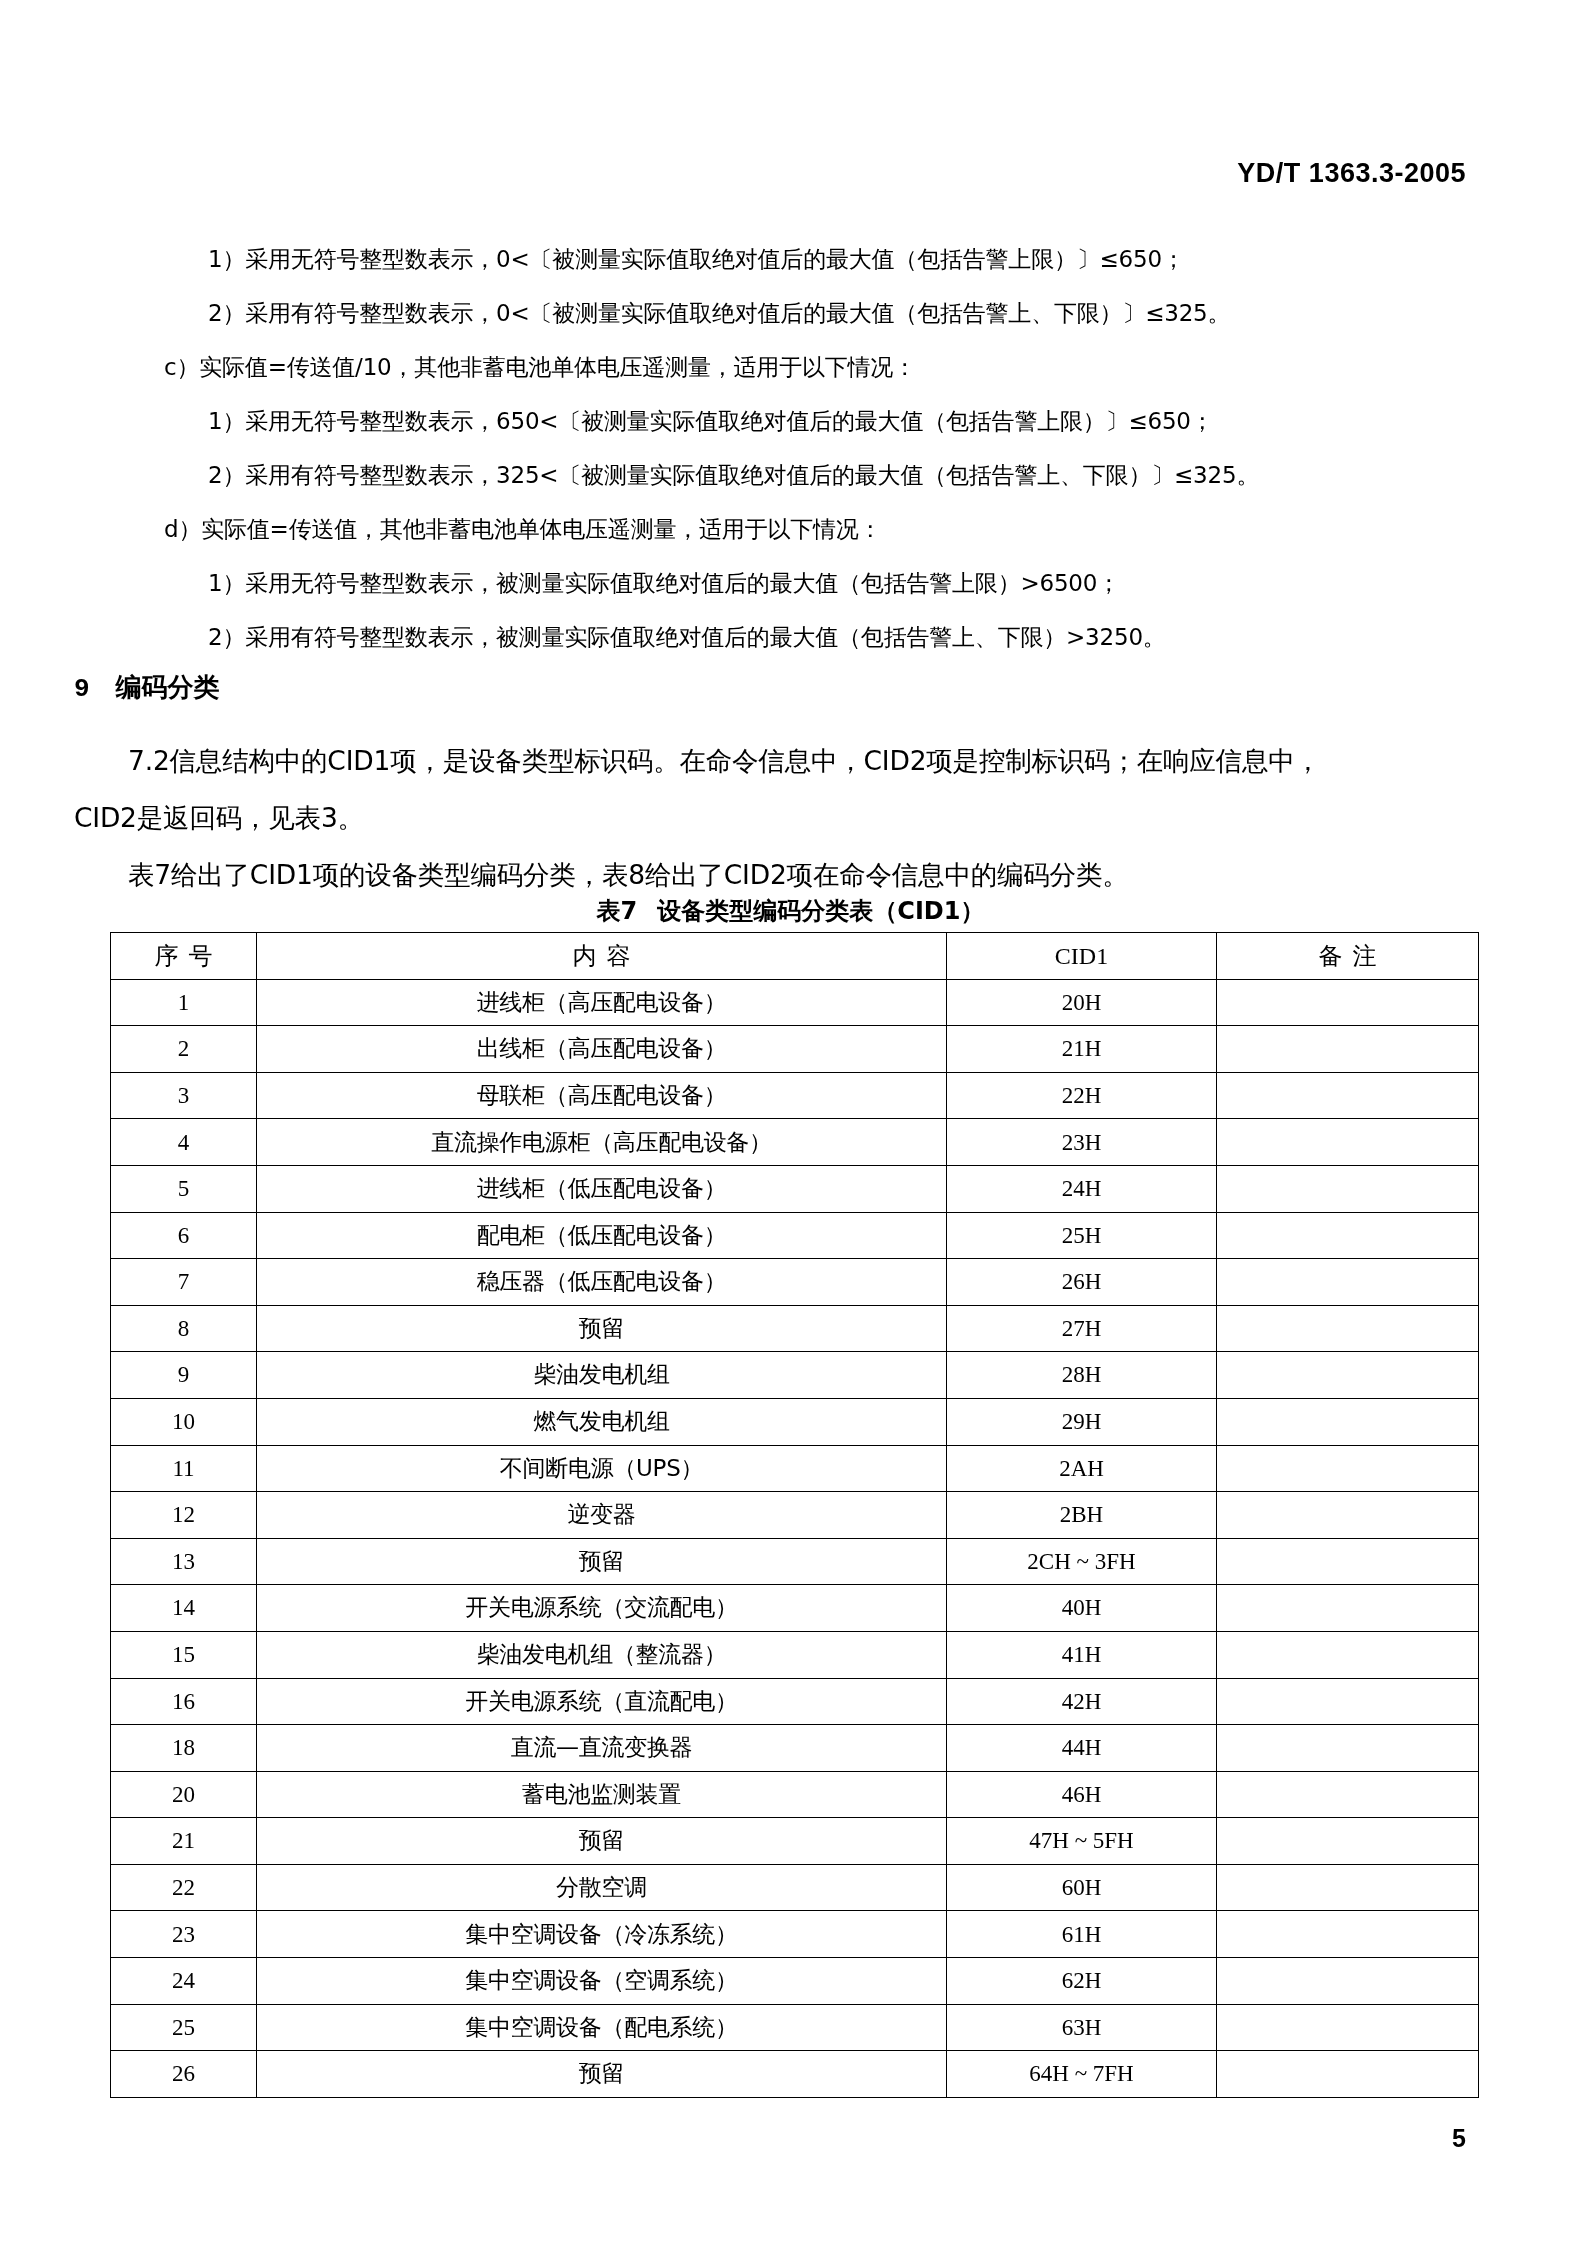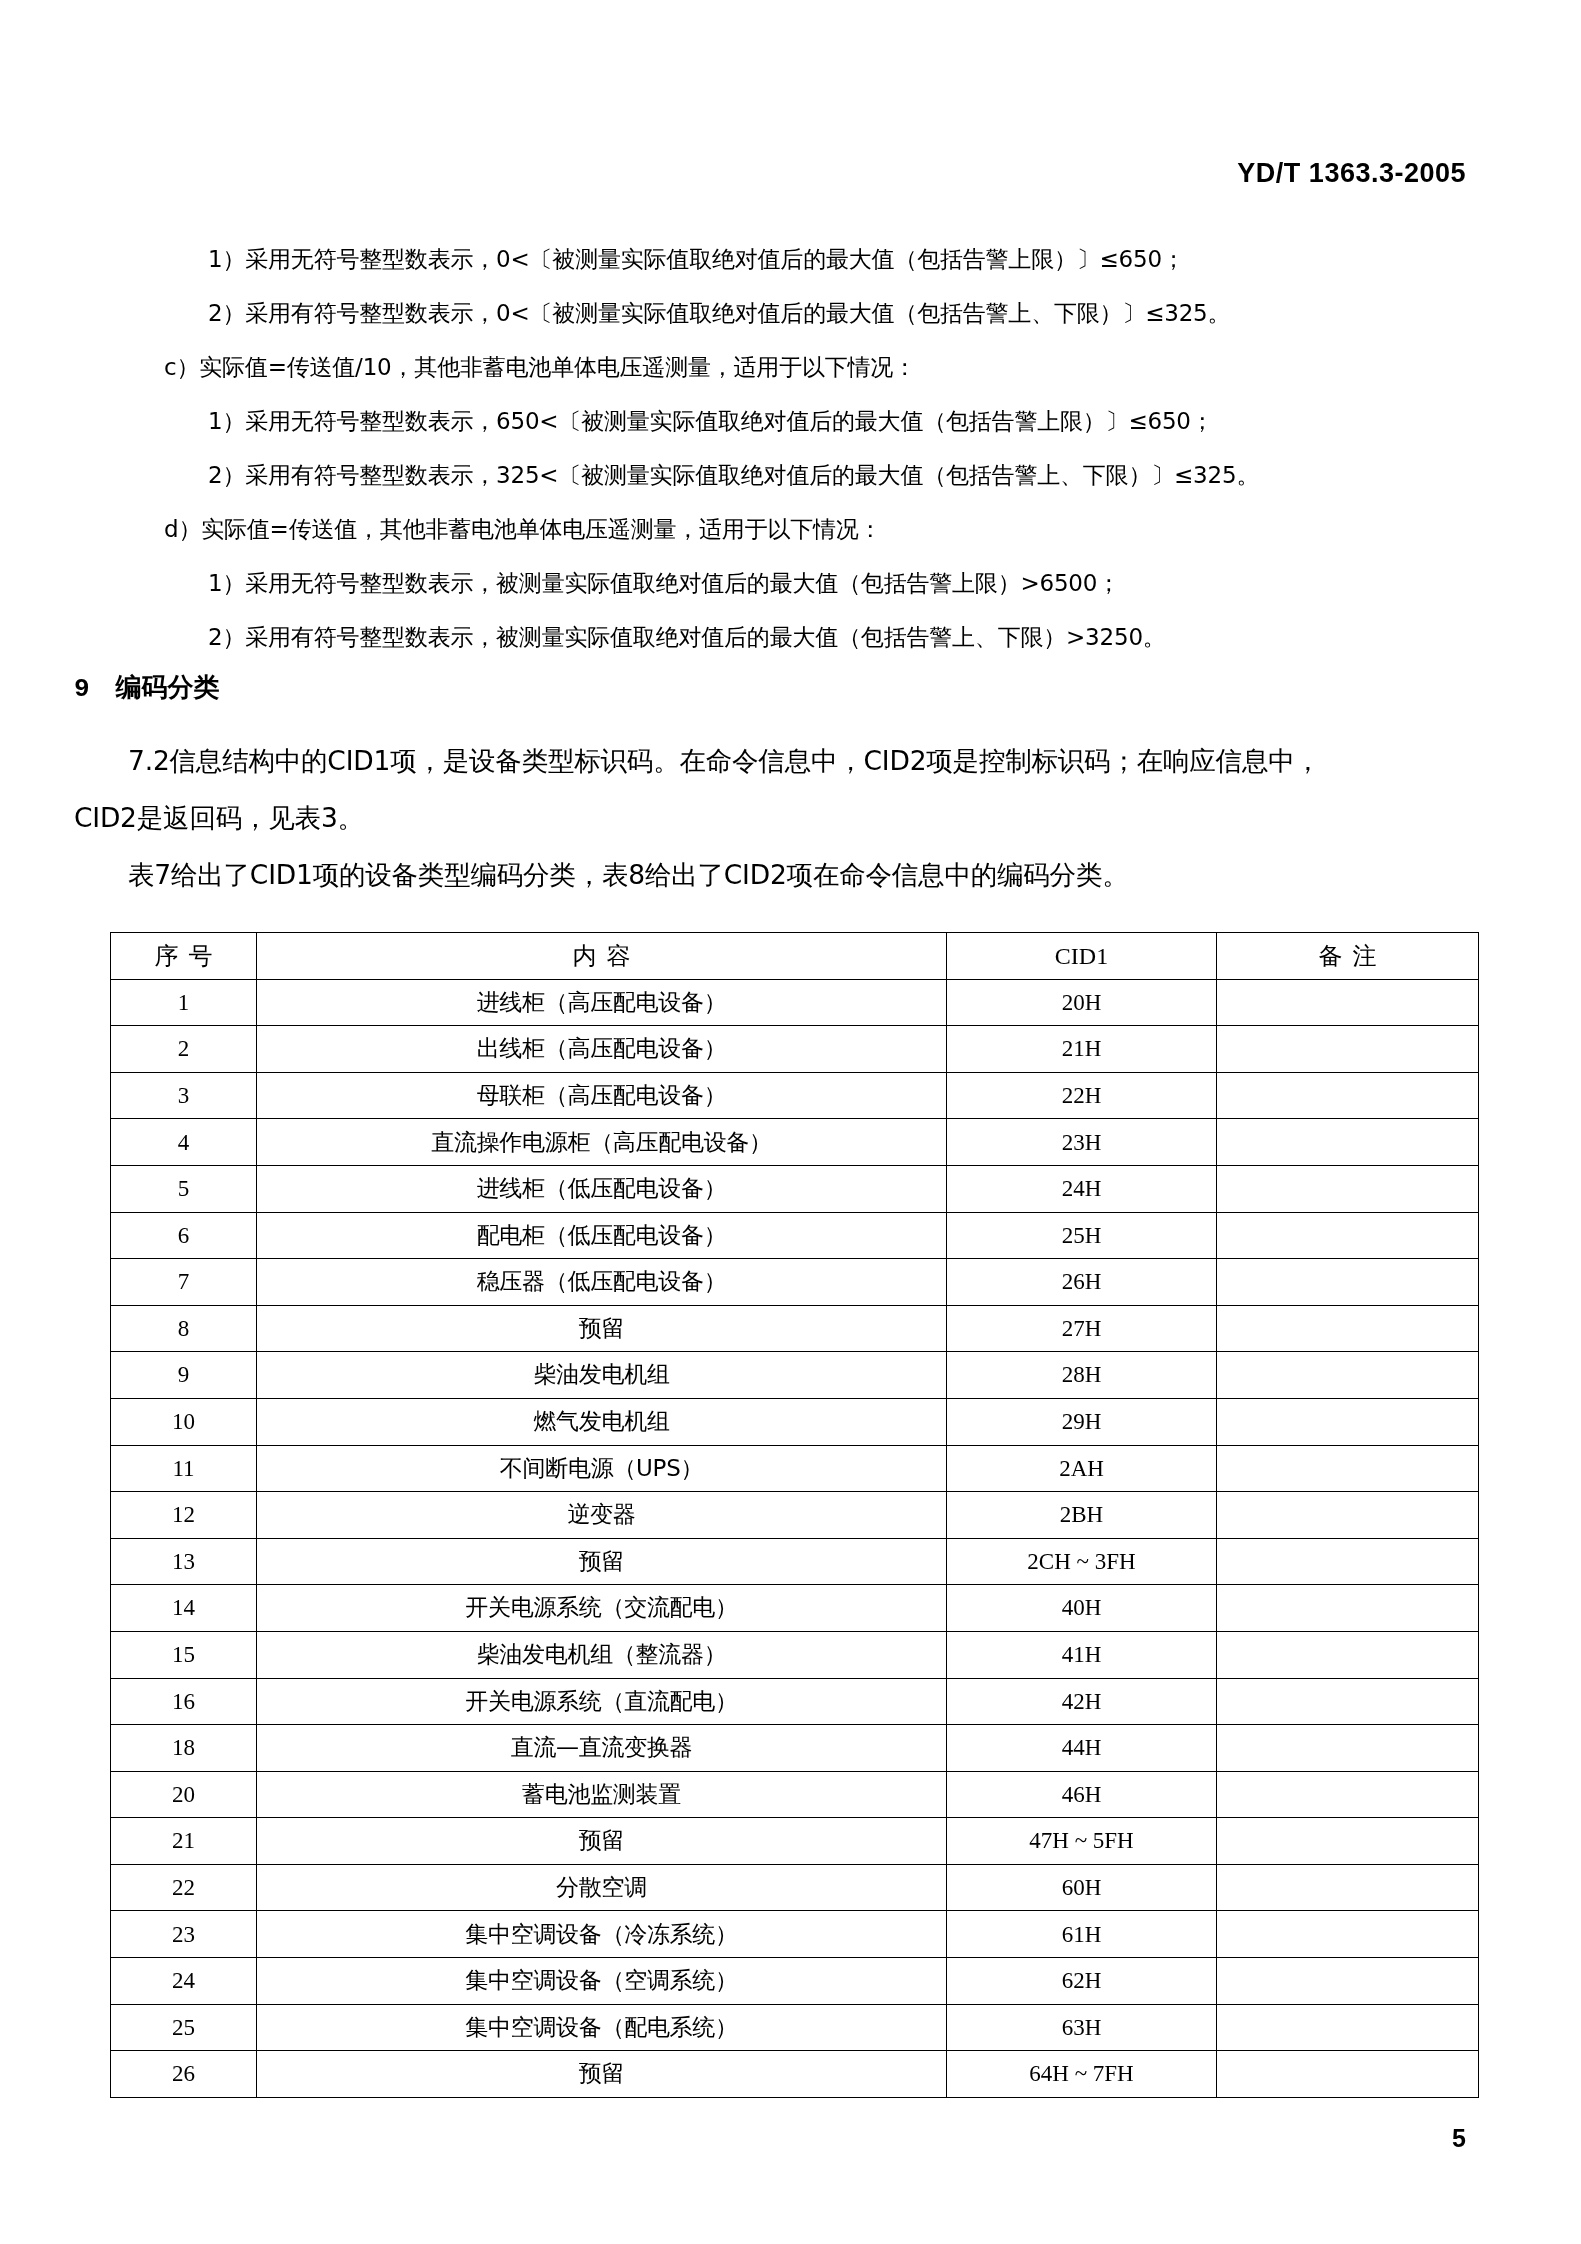--- a/index.html
+++ b/index.html
@@ -182,20 +182,23 @@
 
   <div class="prose" id="prose-1">
     <p class="indent">7.2信息结构中的CID1项，是设备类型标识码。在命令信息中，CID2项是控制标识码；在响应信息中，</p>
     <p>CID2是返回码，见表3。</p>
   </div>
 
   <div class="prose" id="prose-2">
     <p class="indent">表7给出了CID1项的设备类型编码分类，表8给出了CID2项在命令信息中的编码分类。</p>
   </div>
 
+  <div class="table-caption">
+    <span class="cap-num">表7</span><span>设备类型编码分类表（CID1）</span>
+  </div>
 
   <div class="tbl-wrap">
     <table class="cid-table">
       <colgroup>
         <col class="c-seq">
           <col class="c-cont">
           <col class="c-cid">
           <col class="c-rem">
       </colgroup>
       <thead>

